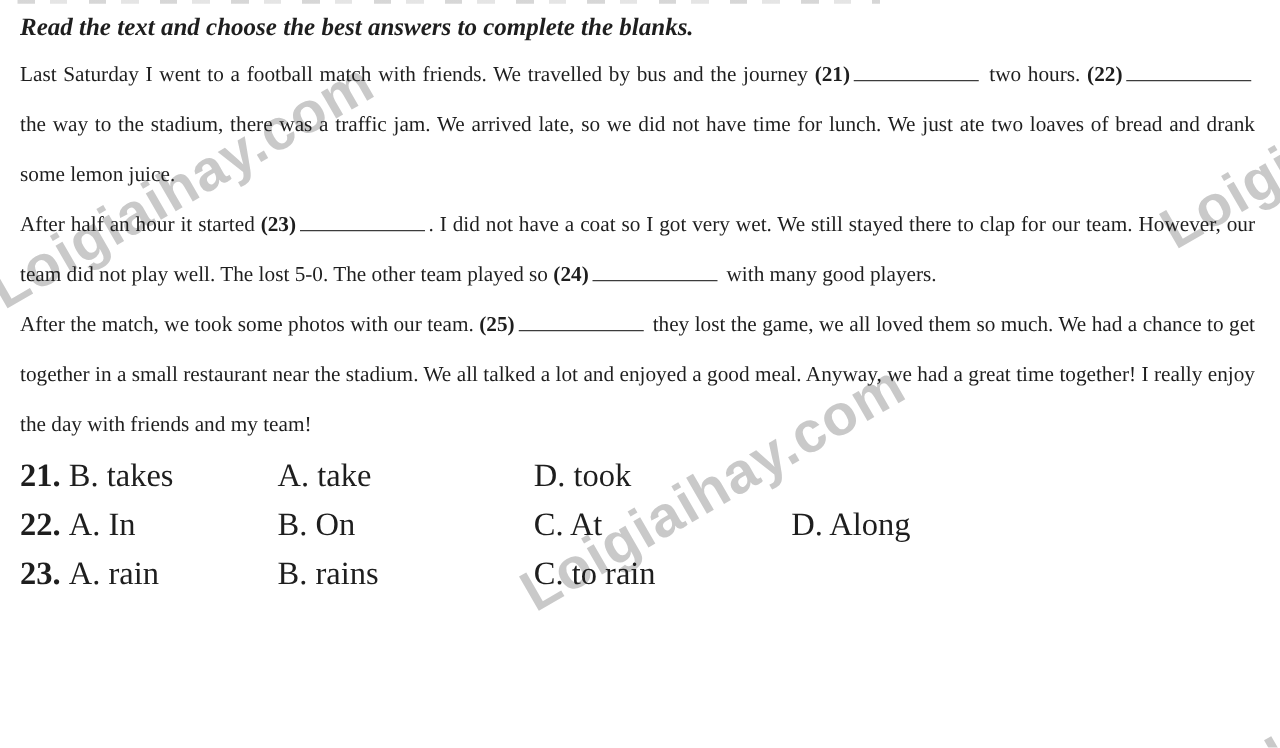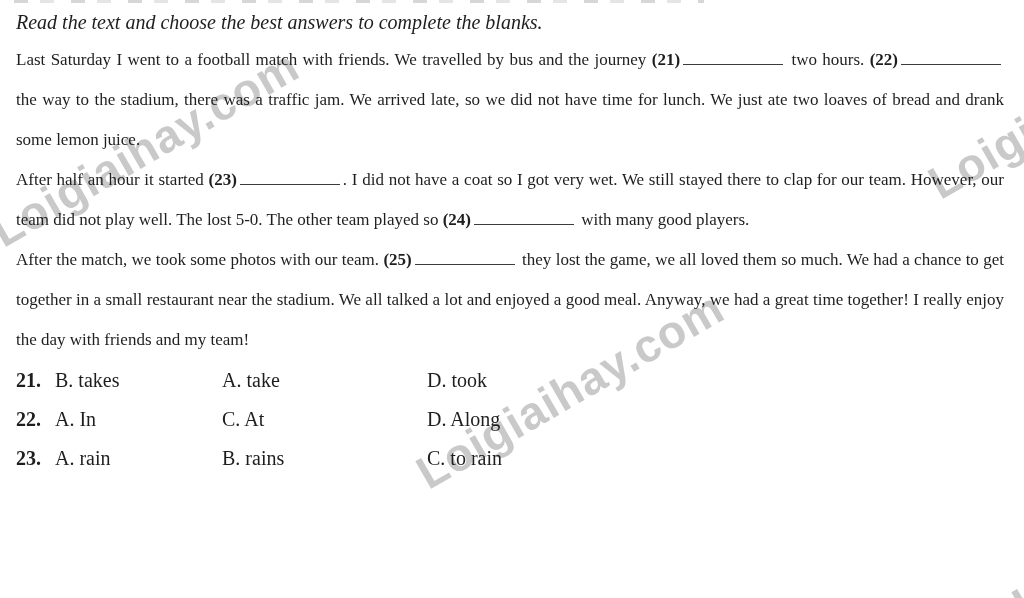--- a/index.html
+++ b/index.html
@@ -16,35 +16,35 @@
   .content { position: relative; z-index: 1; }
   
   .top-remnant {
     position: absolute; top: 0; left: 14px; width: 690px; height: 3px; z-index: 1;
     background: repeating-linear-gradient(90deg,
       rgba(110,110,110,0.28) 0 14px, transparent 14px 26px,
       rgba(110,110,110,0.18) 26px 40px, transparent 40px 57px);
   }
   .heading {
     margin: 0; font-size: 20px; line-height: 36px;
-    font-weight: normal; font-style: italic;
+    font-weight: bold; font-style: italic;
   }
   .para {
     margin: 0; font-size: 17px; line-height: 40px;
     text-align: justify; text-justify: inter-word;
   }
   .b { font-weight: bold; }
   .blank {
     display: inline-block; width: 100px; height: 14px;
     border-bottom: 1.6px solid #3c3c3c; margin: 0 3px;
   }
   .options { margin-top: 1px; }
   .qrow {
     display: grid; grid-template-columns: 39px 167px 205px 206px auto;
-    font-size: 20px; height: 39px; align-items: center;
+    font-size: 26px; height: 39px; align-items: center;
   }
   .qnum { font-weight: bold; }
   .wm {
     position: absolute; z-index: 0; pointer-events: none;
     font-family: "Liberation Sans", sans-serif; font-weight: bold;
     font-size: 46px; letter-spacing: 1px; white-space: nowrap;
     color: rgba(148,148,148,0.50);
     transform: translate(-50%,-50%) rotate(-30deg);
   }
   .wm1 { left: 145px;  top: 148px; }
@@ -73,20 +73,21 @@
     <div class="options">
         <div class="qrow">
           <span class="qnum">21.</span>
           <span class="opt">B. takes</span>
           <span class="opt">A. take</span>
           <span class="opt">D. took</span>
         </div>
         <div class="qrow">
           <span class="qnum">22.</span>
           <span class="opt">A. In</span>
+          <span class="opt">B. On</span>
           <span class="opt">C. At</span>
           <span class="opt">D. Along</span>
         </div>
         <div class="qrow">
           <span class="qnum">23.</span>
           <span class="opt">A. rain</span>
           <span class="opt">B. rains</span>
           <span class="opt">C. to rain</span>
         </div>
       </div>

